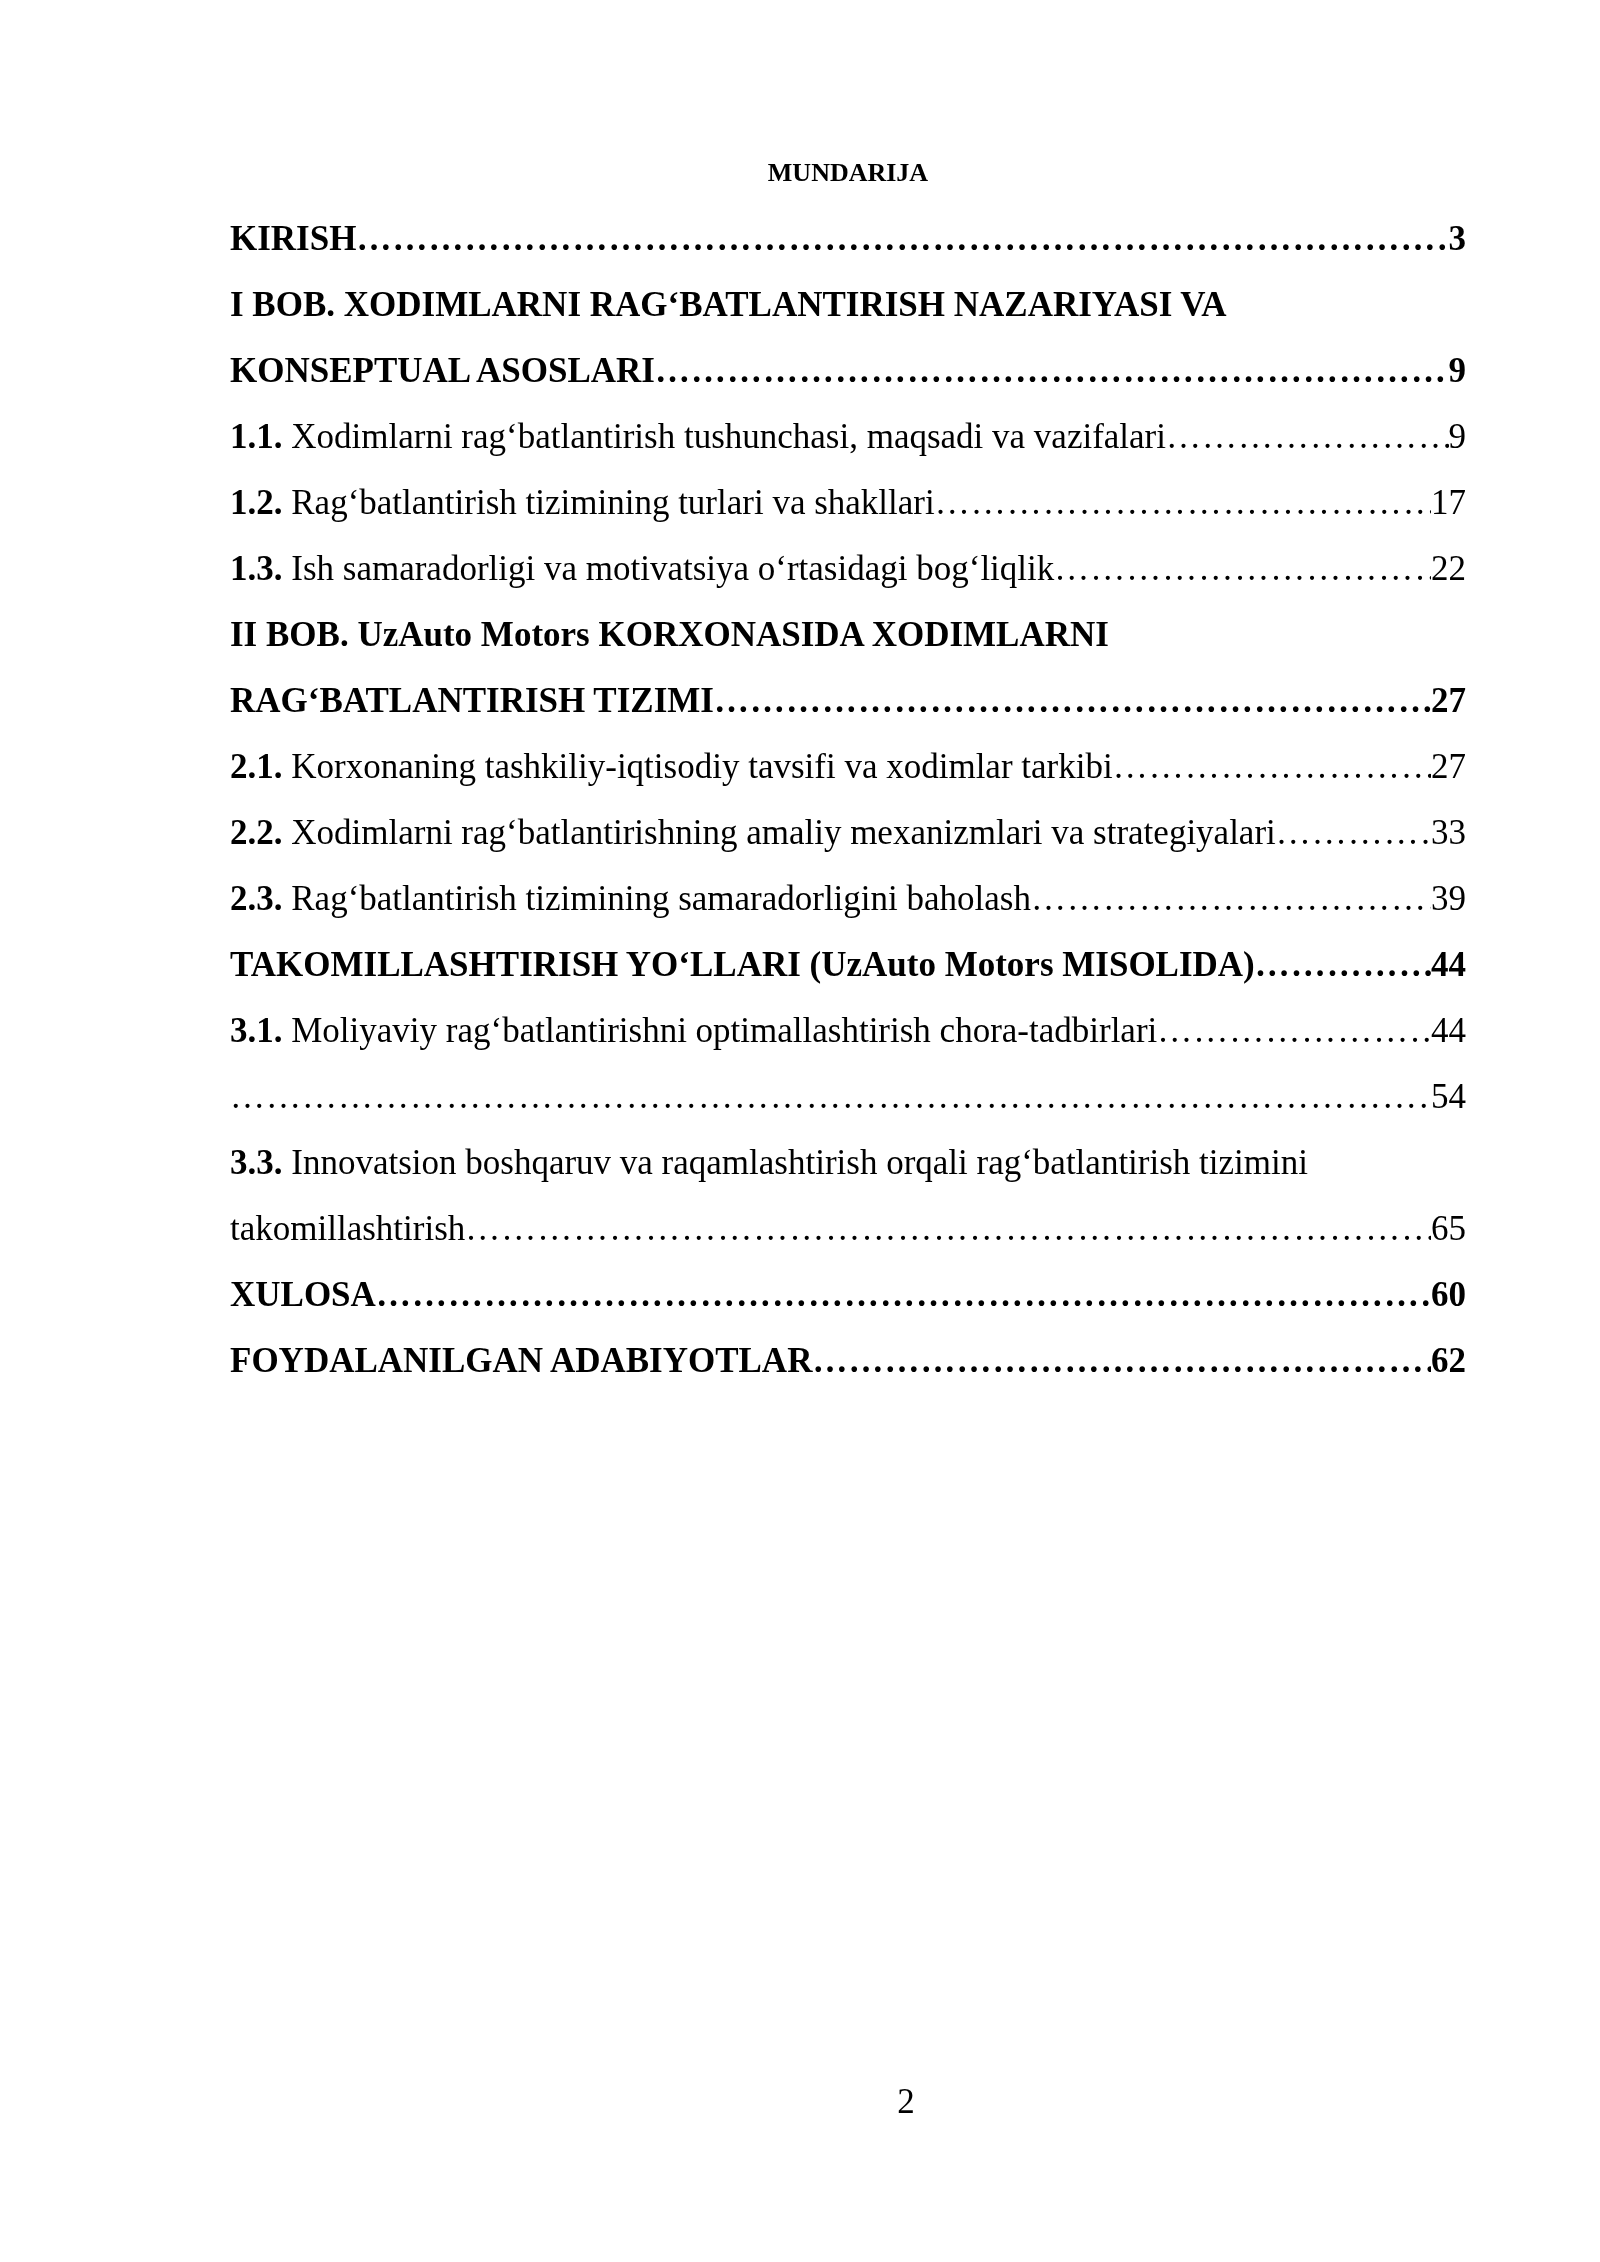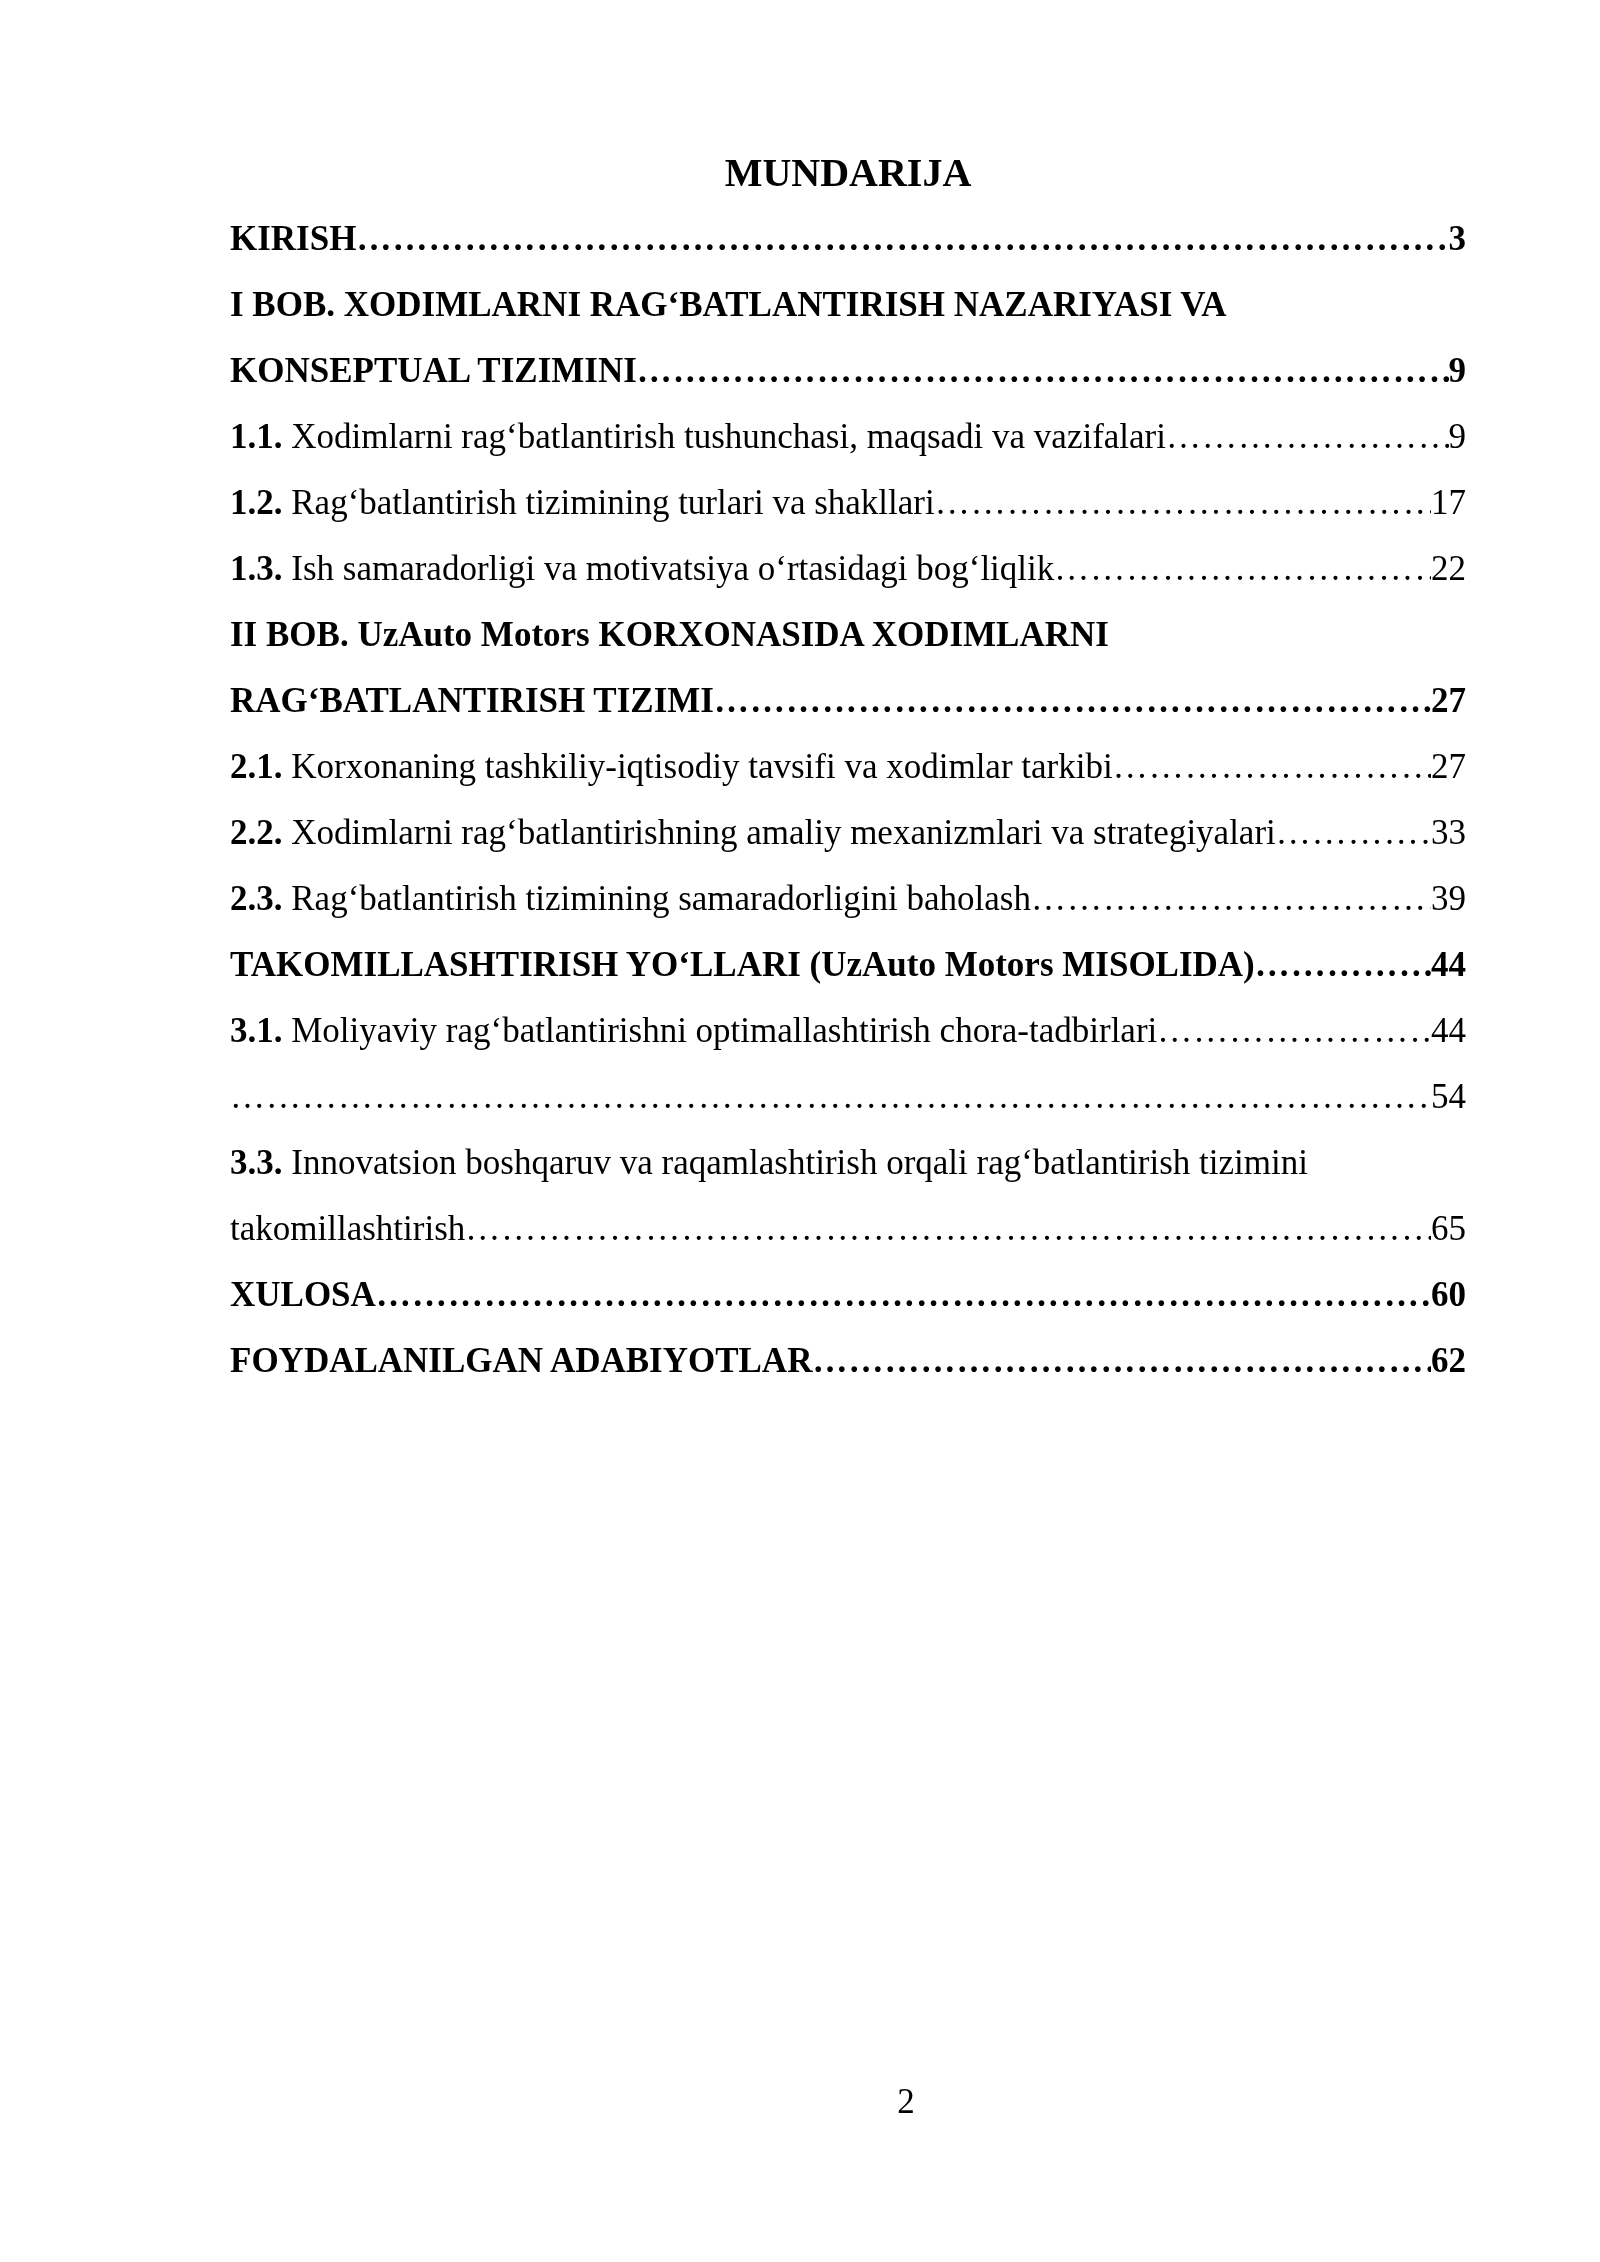--- a/index.html
+++ b/index.html
@@ -21,21 +21,21 @@
     width: 1600px; height: 2262px;
     background: #ffffff;
   }
   .content {
     position: absolute;
     left: 230px;
     top: 140px;
     width: 1236px;
   }
   .title-line {
-    font-size: 40px;
+    font-size: 26px;
     line-height: 66px;
     font-weight: bold;
     text-align: center;
     white-space: nowrap;
   }
   .line {
     display: flex;
     align-items: center;
     font-size: 35px;
     line-height: 66px;
@@ -72,21 +72,21 @@
       <span class="lead"><span>KIRISH</span></span>
       <span class="dots">………………………………………………………………………………………………………………………………………………</span>
       <span class="pg">3</span>
     </div>
 
     <div class="line bold">
       <span class="lead"><span>I BOB. XODIMLARNI RAG‘BATLANTIRISH NAZARIYASI VA</span></span>
     </div>
 
     <div class="line bold">
-      <span class="lead"><span>KONSEPTUAL TIZIMINI</span></span>
+      <span class="lead"><span>KONSEPTUAL ASOSLARI</span></span>
       <span class="dots">………………………………………………………………………………………………………………………………………………</span>
       <span class="pg">9</span>
     </div>
 
     <div class="line">
       <span class="lead"><span class="num">1.1.</span><span> Xodimlarni rag‘batlantirish tushunchasi, maqsadi va vazifalari</span></span>
       <span class="dots">………………………………………………………………………………………………………………………………………………</span>
       <span class="pg">9</span>
     </div>
 

